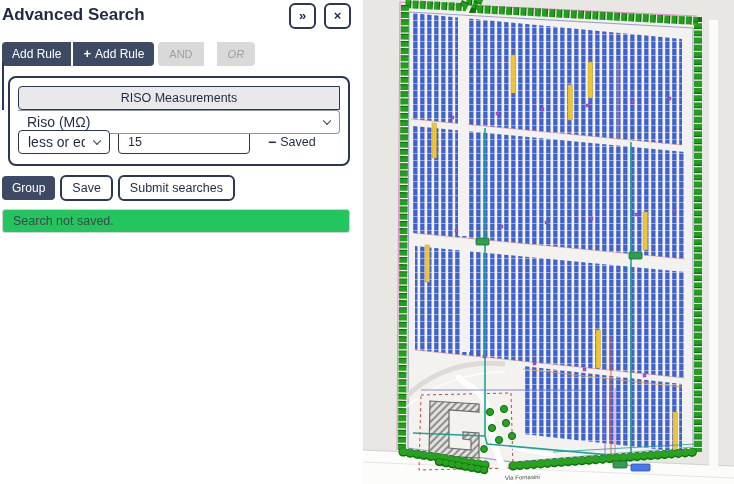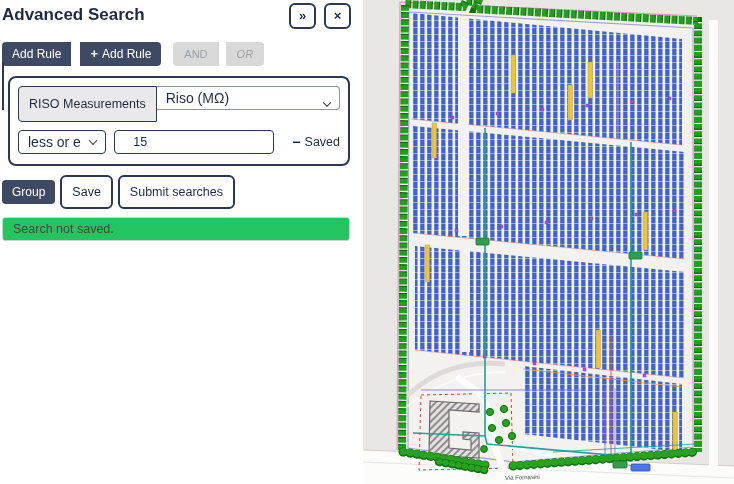--- a/index.html
+++ b/index.html
@@ -8,62 +8,62 @@
   .app { position:relative; width:734px; height:484px; }
 
   
   .left-panel { position:absolute; left:0; top:0; width:363px; height:484px; background:#fff; }
   .panel-header { display:flex; align-items:flex-start; padding:3px 12px 0 2px; }
   .panel-title { flex:1; font-size:17px; font-weight:700; color:#1e2a44; padding-top:2px; }
   .icon-btn { width:27px; height:26px; border:2px solid #2b3853; border-radius:6px;
     background:#fff; color:#1e2a44; font-weight:700; font-size:13px; line-height:22px;
     text-align:center; margin-left:8px; cursor:pointer; }
   .toolbar { display:flex; margin:13px 0 0 2px; }
-  .grp { display:inline-flex; gap:9px; }
+  .grp { display:inline-flex; gap:2px; }
   .btn-dark { background:#3e4a63; color:#fff; font-size:12px; height:24px; line-height:24px;
     padding:0 10px; border:none; cursor:pointer; }
   .grp .btn-dark:first-child { border-radius:4px 0 0 4px; }
   .grp .btn-dark:last-child  { border-radius:0 4px 4px 0; }
-  .grp-gray { margin-left:12px; gap:7px; }
+  .grp-gray { margin-left:4px; gap:13px; }
   .btn-gray { background:#d9d9d9; color:#9aa0a6; font-size:11px; height:24px; line-height:24px;
     padding:0 11px; border:none; }
   .grp-gray .btn-gray:first-child { border-radius:4px 0 0 4px; }
   .grp-gray .btn-gray:last-child  { border-radius:0 4px 4px 0;font-style:italic; }
   .plus { font-weight:700; font-size:13px; margin-right:4px; }
 
   .connector { position:absolute; left:2px; top:62px; width:2px; height:48px; background:#2b3853; }
   .group-box { position:relative; margin:10px 0 0 8px; width:342px; border:2px solid #2b3853;
     border-radius:8px; padding:8px 8px 10px 8px; background:#fff; }
-  .rule-row1 { display:flex; height:36px; }
+  .rule-row1 { display:flex; height:36px;flex-direction:column; }
   .field-btn { background:#e9e9ec; border:1px solid #2b3853; border-radius:4px 0 0 4px;
     color:#1e2a44; font-size:12.5px; padding:0 10px; line-height:22px; cursor:pointer; white-space:nowrap; }
   .select-wrap { position:relative; }
   .select-wrap.grow { flex:1; }
   select { appearance:none; -webkit-appearance:none; background:#fff; color:#1e2a44;
     font-family:"Liberation Sans",sans-serif; font-size:14px; height:24px; width:100%;
     padding:0 24px 0 9px; cursor:pointer; }
   select.field-select { border:1px solid #8d959f; border-left:none; border-radius:0 4px 4px 0; }
   .chev { position:absolute; right:10px; top:50%; width:6px; height:6px;
     border-right:1.6px solid #3a3f44; border-bottom:1.6px solid #3a3f44;
     transform:translateY(-70%) rotate(45deg); pointer-events:none; }
   .rule-row2 { display:flex; align-items:center; margin-top:8px; }
   .op-wrap { width:92px; }
   select.op-select { border:1px solid #2b3853; border-radius:4px; }
-  .value-input { width:160px; height:24px; border:1px solid #2b3853; border-radius:4px;
-    margin-left:8px; padding:0 18px; font-size:12.5px; color:#1e2a44;
+  .value-input { width:132px; height:24px; border:1px solid #2b3853; border-radius:4px;
+    margin-left:8px; padding:0 9px; font-size:12.5px; color:#1e2a44;
     font-family:"Liberation Sans",sans-serif; }
   .delete-link { margin-left:18px; display:flex; align-items:center; gap:4px;
     font-size:12.5px; color:#1e2a44; cursor:pointer; }
   .minus-icon { font-weight:700; font-size:14px; line-height:1; }
 
   .actions { display:flex; align-items:center; gap:5px; margin:9px 0 0 2px; }
   .submit-btn { background:#3e4a63; color:#fff; border:none; border-radius:4px; height:24px;
     padding:0 10px; font-size:12px; cursor:pointer; }
   .btn-outline { background:#fff; border:2px solid #2b3853; border-radius:6px; color:#1e2a44;
-    height:34px; padding:0 10px; font-size:12.5px; cursor:pointer; }
+    height:26px; padding:0 10px; font-size:12.5px; cursor:pointer; }
   .status-box { margin:8px 0 0 2px; width:348px; background:#22c55e; border:1px solid #d3d3d3;
     border-radius:3px; height:24px; line-height:22px; padding:0 10px; font-size:12.5px; color:#41464b; }
 
   
   .map-region { position:absolute; left:363px; top:0; width:371px; height:484px; }
   .map-region svg { display:block; }
 </style>
 </head>
 <body>
 

